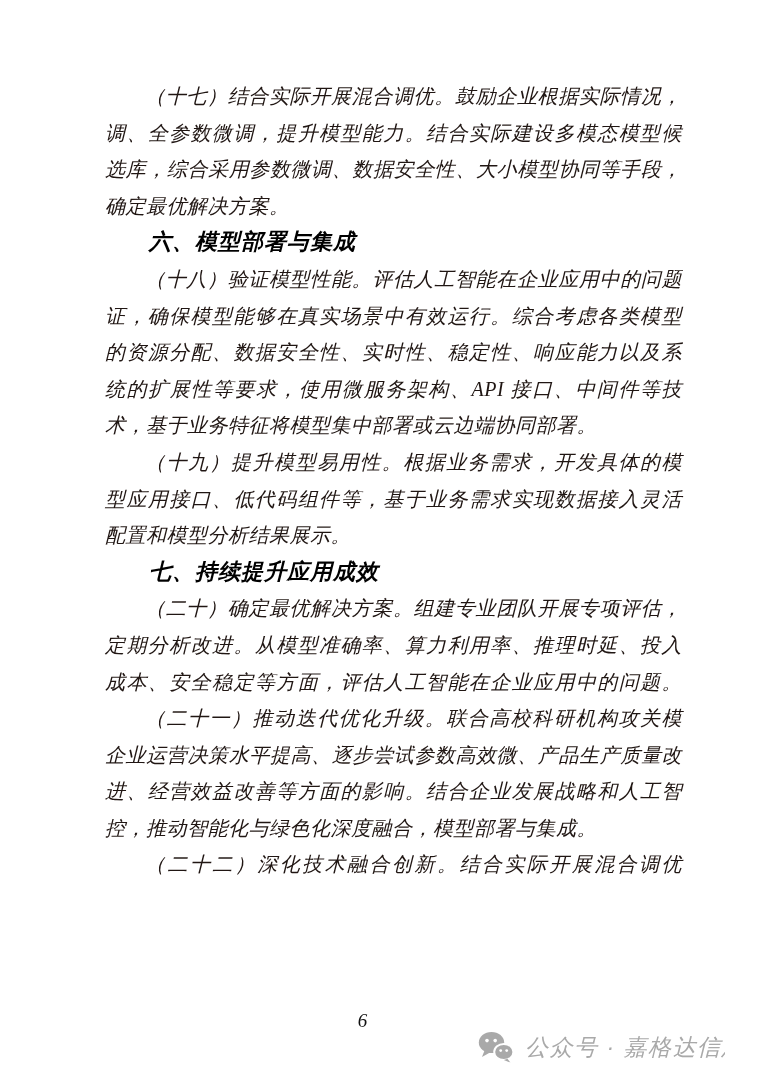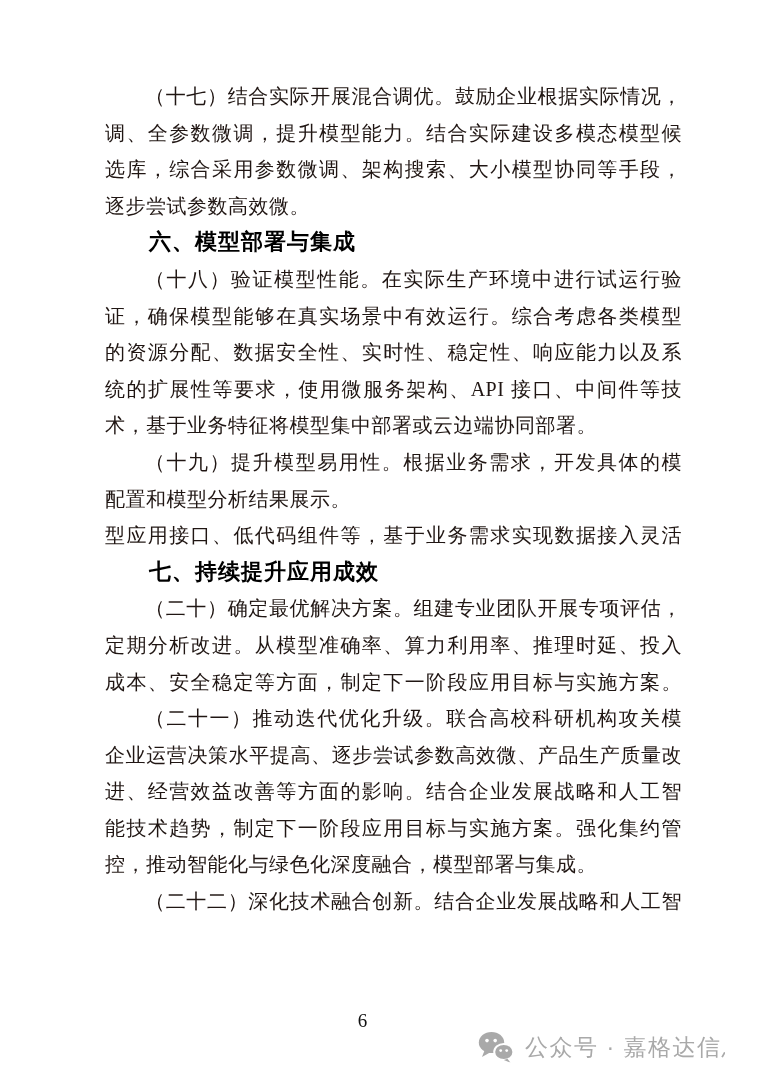--- a/index.html
+++ b/index.html
@@ -10,20 +10,21 @@
   }
   *{margin:0;padding:0;box-sizing:border-box;}
   html,body{background:#fff;}
   .page{
     position:relative;
     width:725px;
     height:1079px;
     background:var(--page-bg);
     overflow:hidden;
     font-family:"Liberation Serif","DejaVu Serif",serif;
+    font-style:italic;
   }
   .content{
     position:absolute;
     left:105px;
     top:78px;
     width:577px;
   }
   .line{
     font-size:20px;
     line-height:36.6px;
@@ -77,41 +78,40 @@
   .wechat-icon{display:block;}
 </style>
 </head>
 <body>
 
 <div class="page">
 
   <div class="content">
     <div class="line first">（十七）结合实际开展混合调优。鼓励企业根据实际情况，</div>
     <div class="line">调、全参数微调，提升模型能力。结合实际建设多模态模型候</div>
-    <div class="line">选库，综合采用参数微调、架构搜索、大小模型协同等手段，</div>
-    <div class="line last">逐步尝试参数高效微。</div>
+    <div class="line">选库，综合采用参数微调、数据安全性、大小模型协同等手段，</div>
+    <div class="line last">确定最优解决方案。</div>
     <div class="heading">六、模型部署与集成</div>
-    <div class="line first">（十八）验证模型性能。在实际生产环境中进行试运行验</div>
+    <div class="line first">（十八）验证模型性能。评估人工智能在企业应用中的问题</div>
     <div class="line">证，确保模型能够在真实场景中有效运行。综合考虑各类模型</div>
     <div class="line">的资源分配、数据安全性、实时性、稳定性、响应能力以及系</div>
     <div class="line">统的扩展性等要求，使用微服务架构、API 接口、中间件等技</div>
     <div class="line last">术，基于业务特征将模型集中部署或云边端协同部署。</div>
     <div class="line first">（十九）提升模型易用性。根据业务需求，开发具体的模</div>
+    <div class="line">型应用接口、低代码组件等，基于业务需求实现数据接入灵活</div>
     <div class="line last">配置和模型分析结果展示。</div>
-    <div class="line">型应用接口、低代码组件等，基于业务需求实现数据接入灵活</div>
     <div class="heading">七、持续提升应用成效</div>
     <div class="line first">（二十）确定最优解决方案。组建专业团队开展专项评估，</div>
     <div class="line">定期分析改进。从模型准确率、算力利用率、推理时延、投入</div>
-    <div class="line">成本、安全稳定等方面，制定下一阶段应用目标与实施方案。</div>
+    <div class="line">成本、安全稳定等方面，评估人工智能在企业应用中的问题。</div>
     <div class="line first">（二十一）推动迭代优化升级。联合高校科研机构攻关模</div>
     <div class="line">企业运营决策水平提高、逐步尝试参数高效微、产品生产质量改</div>
     <div class="line">进、经营效益改善等方面的影响。结合企业发展战略和人工智</div>
-    <div class="line">能技术趋势，制定下一阶段应用目标与实施方案。强化集约管</div>
     <div class="line last">控，推动智能化与绿色化深度融合，模型部署与集成。</div>
-    <div class="line first">（二十二）深化技术融合创新。结合企业发展战略和人工智</div>
+    <div class="line first">（二十二）深化技术融合创新。结合实际开展混合调优</div>
   </div>
 
   <div class="page-number">6</div>
 
   <div class="watermark">
     <svg class="wechat-icon" width="36" height="32" viewBox="0 0 36 32" aria-hidden="true">
       <g fill="#a9a9a9">
         <ellipse cx="13.5" cy="11.5" rx="12.7" ry="10.6"></ellipse>
         <polygon points="6.5,19.5 4,26 12,21.5"></polygon>
         <ellipse cx="25.8" cy="21" rx="9.6" ry="8.1" stroke="#ffffff" stroke-width="2"></ellipse>

